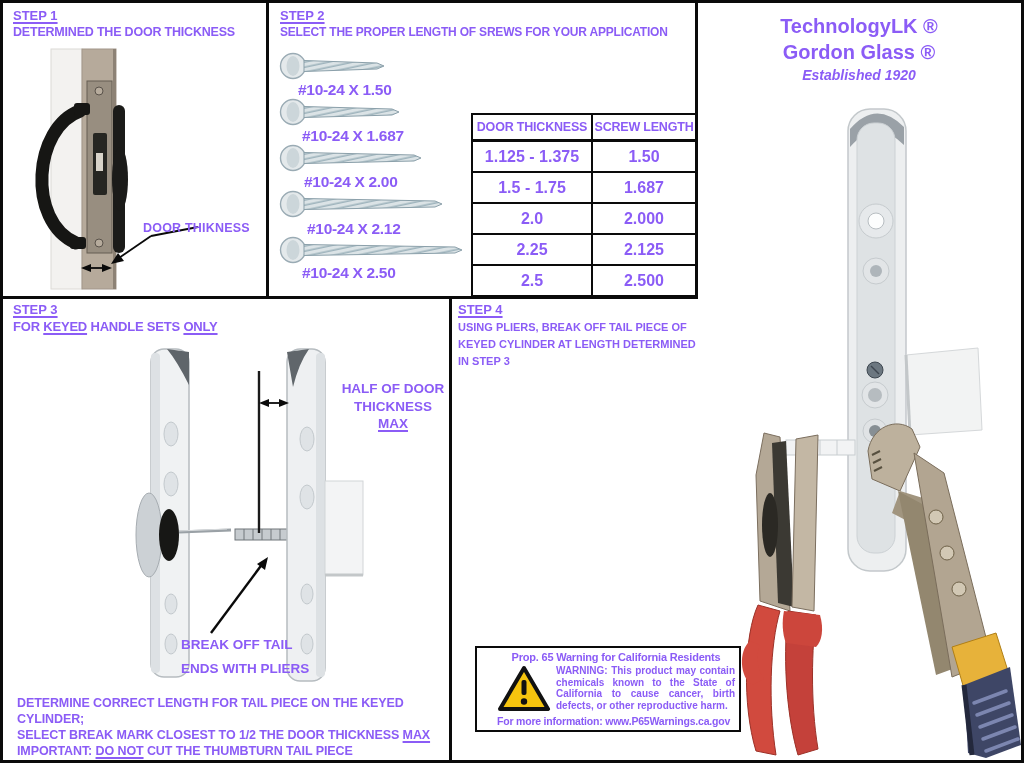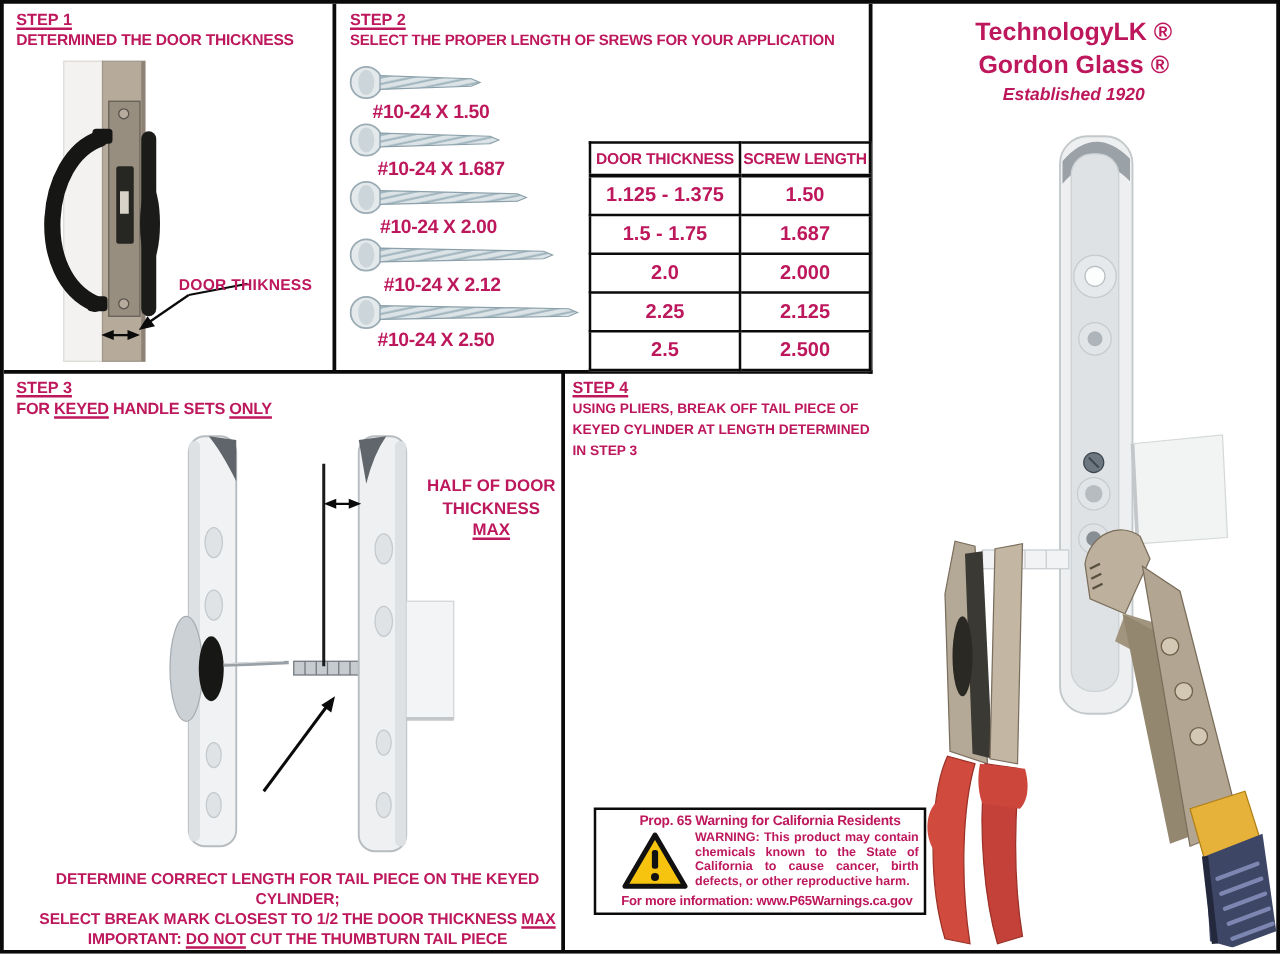--- a/index.html
+++ b/index.html
@@ -1,37 +1,37 @@
 <!DOCTYPE html>
 <html><head>
 <meta charset="utf-8">
 <style>
   html,body{margin:0;padding:0;background:#fff;}
   .page{position:relative;width:1018px;height:757px;border:3px solid #0a0a0a;background:#fff;
-        font-family:"Liberation Sans",sans-serif;color:#be185d;overflow:hidden;}
+        font-family:"Liberation Sans",sans-serif;color:#8b5cf6;overflow:hidden;}
   .abs{position:absolute;}
   .divider{position:absolute;background:#0a0a0a;}
   .step-h{position:absolute;}
   .step-h .t{font-size:13px;font-weight:bold;text-decoration:underline;text-decoration-thickness:2px;text-underline-offset:2px;}
   .step-h .s{font-size:12.5px;font-weight:bold;margin-top:2px;letter-spacing:-0.2px;}
   .u{text-decoration:underline;text-decoration-thickness:2px;text-underline-offset:2px;}
   .callout{position:absolute;left:140px;top:218px;font-size:12.5px;font-weight:bold;letter-spacing:0.2px;}
   .screw-label{position:absolute;font-size:15.5px;font-weight:bold;letter-spacing:-0.3px;}
   table.sizes{position:absolute;left:468px;top:110px;border-collapse:collapse;background:#fff;}
   table.sizes th,table.sizes td{border:2px solid #0a0a0a;text-align:center;padding:0;margin-top:48px;}
   table.sizes th{font-size:12.5px;font-weight:bold;height:24px;letter-spacing:-0.2px;border-bottom-width:3px;}
   table.sizes td{font-size:16px;font-weight:bold;height:29px;}
   table.sizes th:first-child,table.sizes td:first-child{width:118px;}
   table.sizes th:last-child,table.sizes td:last-child{width:102px;}
   .brand{position:absolute;left:697px;top:10px;width:318px;text-align:center;font-weight:bold;}
   .brand .b1,.brand .b2{font-size:20px;line-height:26px;}
   .brand .b3{font-size:14px;font-style:italic;line-height:20px;}
   .half{position:absolute;left:322px;top:377px;width:136px;text-align:center;font-size:13.5px;font-weight:bold;line-height:17.5px;}
   .breaklbl{position:absolute;left:178px;top:630px;font-size:13.5px;font-weight:bold;line-height:24px;}
-  .s3foot{position:absolute;left:14px;top:692px;width:442px;font-size:12.5px;font-weight:bold;line-height:16px;letter-spacing:-0.1px;text-align:center;}
+  .s3foot{position:absolute;left:14px;top:692px;width:442px;font-size:12.5px;font-weight:bold;line-height:16px;letter-spacing:-0.1px;}
   .step4-body{white-space:pre-line;font-size:11px;font-weight:bold;line-height:17px;margin-top:2px;}
   .prop65{position:absolute;left:472px;top:643px;width:238px;border:2px solid #0a0a0a;background:#fff;padding:3px 4px 3px 20px;}
   .prop65 .t{font-size:11px;font-weight:bold;text-align:center;letter-spacing:-0.2px;}
   .prop65 .row{display:flex;gap:5px;align-items:flex-start;margin-top:2px;}
   .prop65 .w{font-size:10px;font-weight:bold;text-align:justify;line-height:11.6px;flex:1;}
   .prop65 .f{font-size:10.5px;font-weight:bold;text-align:left;margin-top:2px;letter-spacing:-0.2px;}
 </style>
 </head>
 <body>
 
@@ -277,20 +277,24 @@
       <polygon points="207,218 204,231 196,225" fill="#0a0a0a"></polygon>
     </g>
   </svg>
 
   <div class="half">
     <div>HALF OF DOOR</div>
     <div>THICKNESS</div>
     <div class="u">MAX</div>
   </div>
 
+  <div class="breaklbl">
+    <div>BREAK OFF TAIL</div>
+    <div>ENDS WITH PLIERS</div>
+  </div>
 
   <div class="s3foot">
     <div>DETERMINE CORRECT LENGTH FOR TAIL PIECE ON THE KEYED CYLINDER;</div>
     <div>
       <span>SELECT BREAK MARK CLOSEST TO 1/2 THE DOOR THICKNESS </span><span class="u">MAX</span>
     </div>
     <div>
       <span>IMPORTANT: </span><span class="u">DO NOT</span><span> CUT THE THUMBTURN TAIL PIECE</span>
     </div>
   </div>

